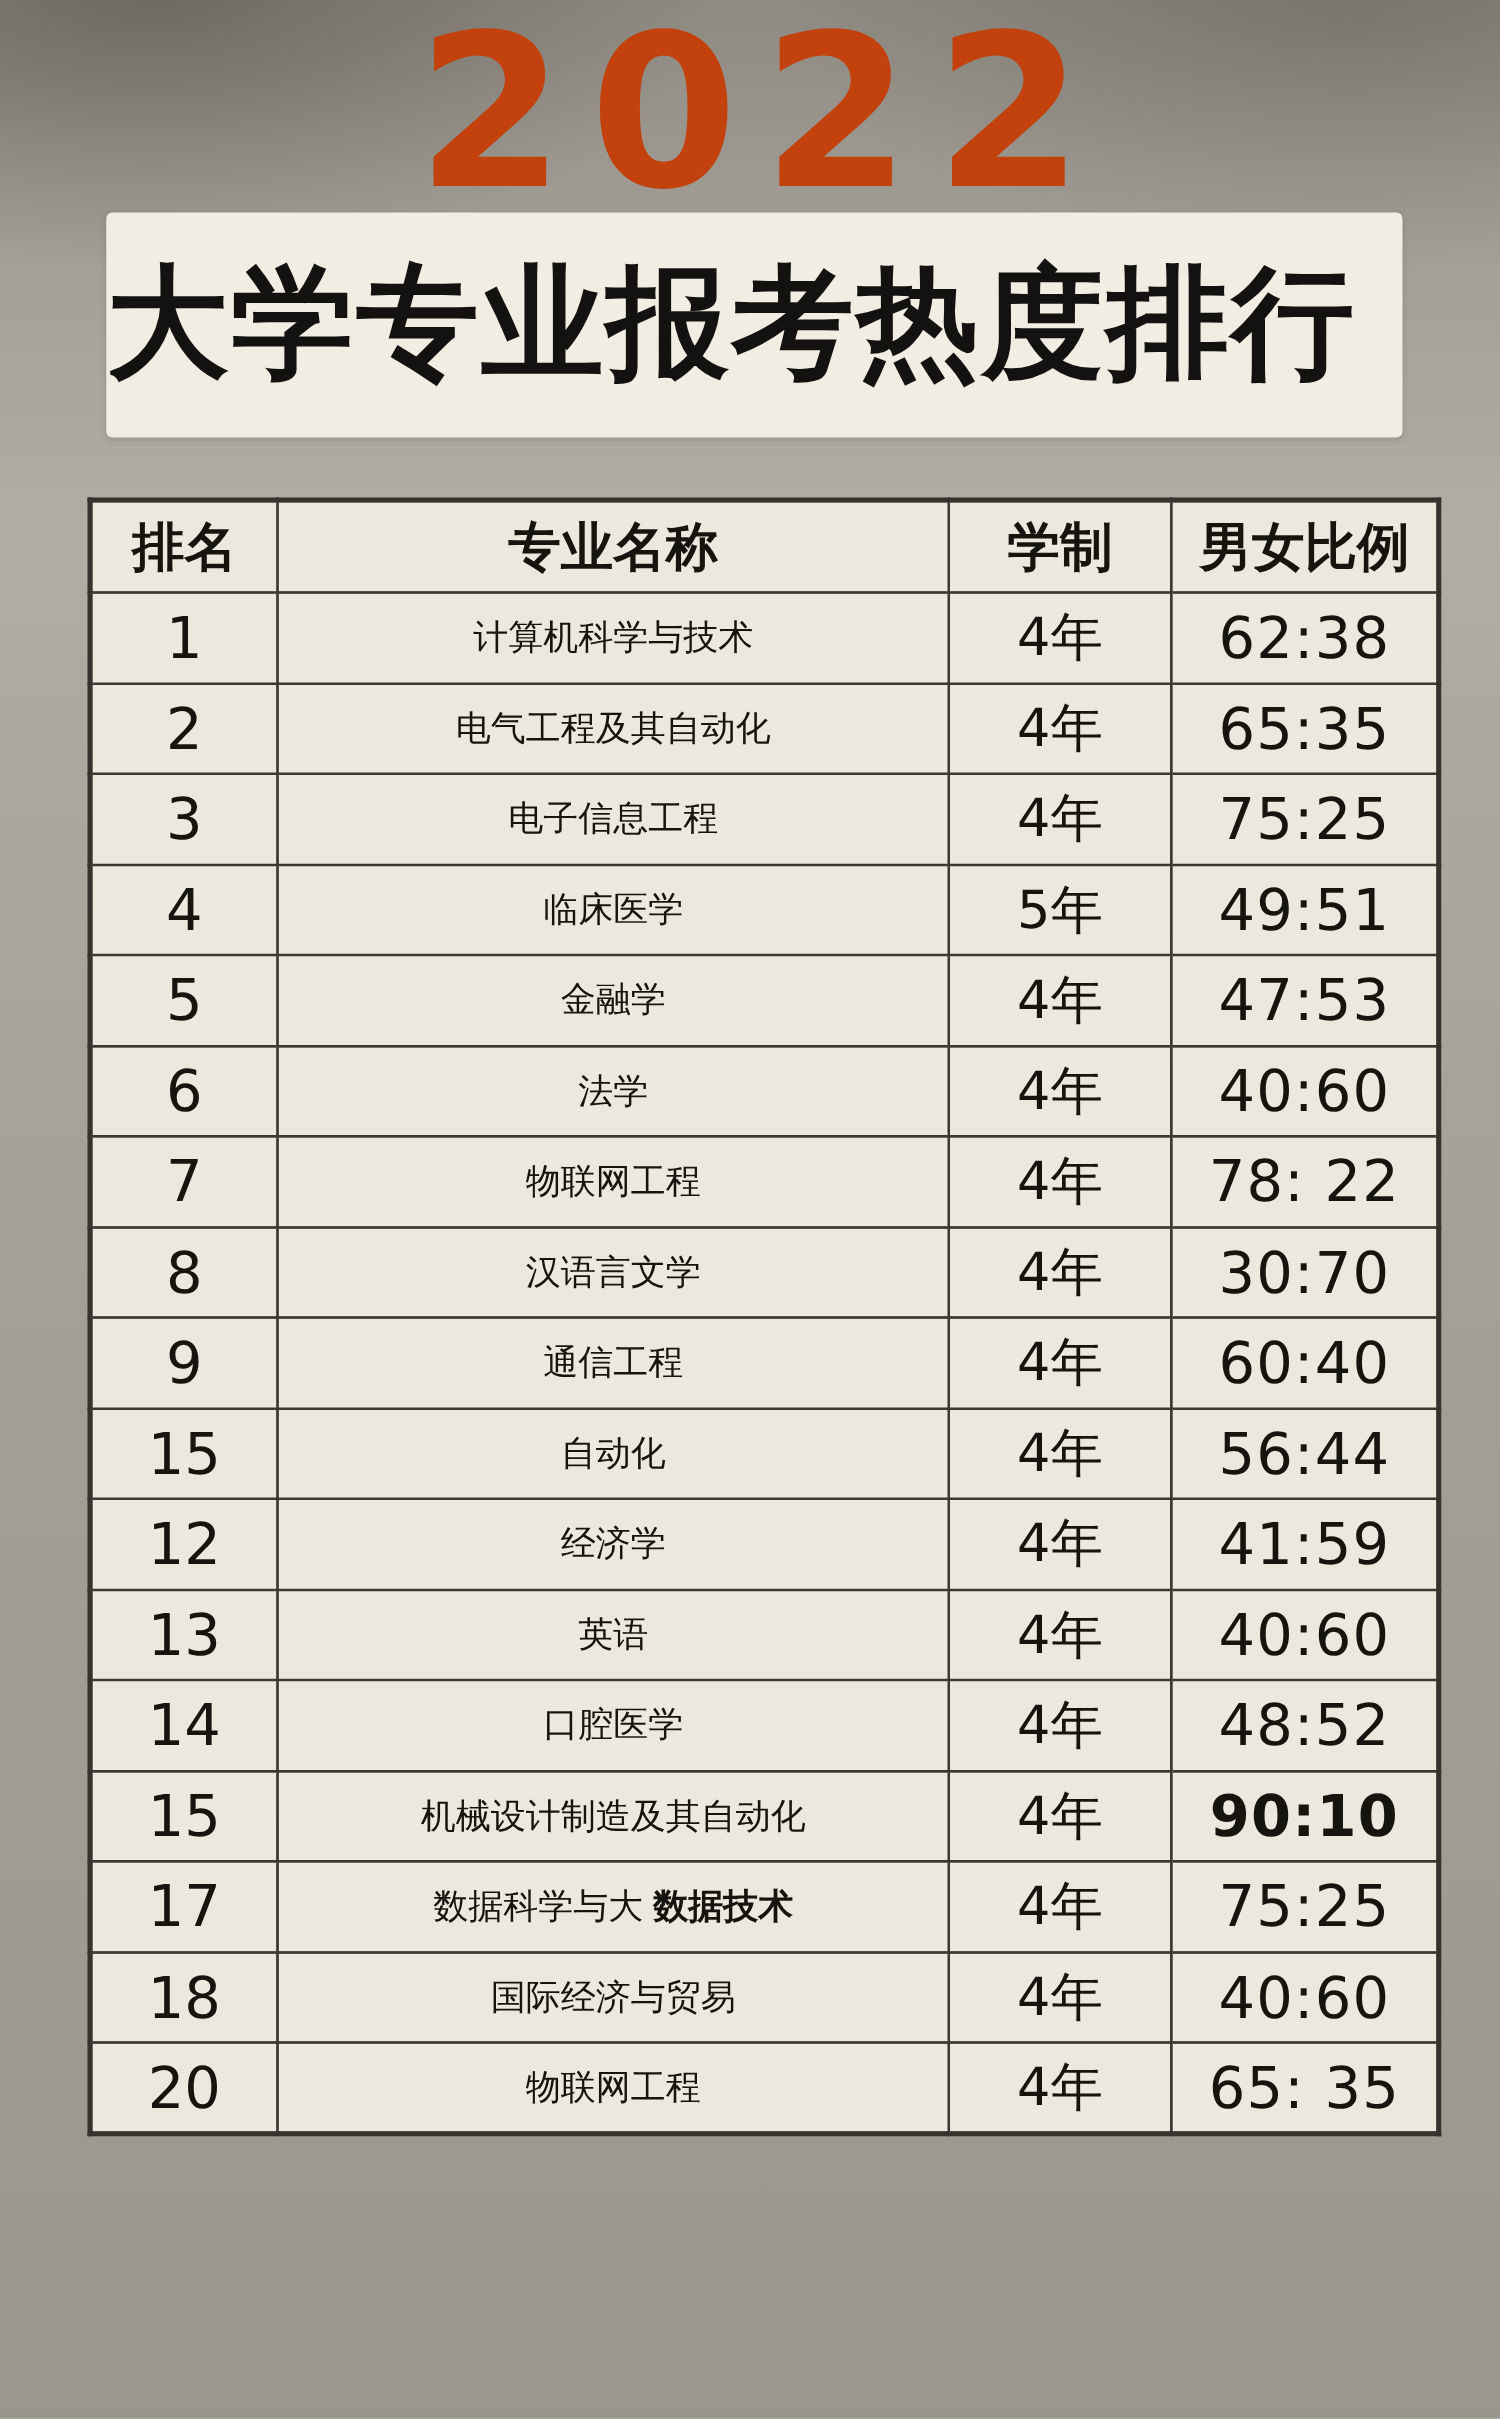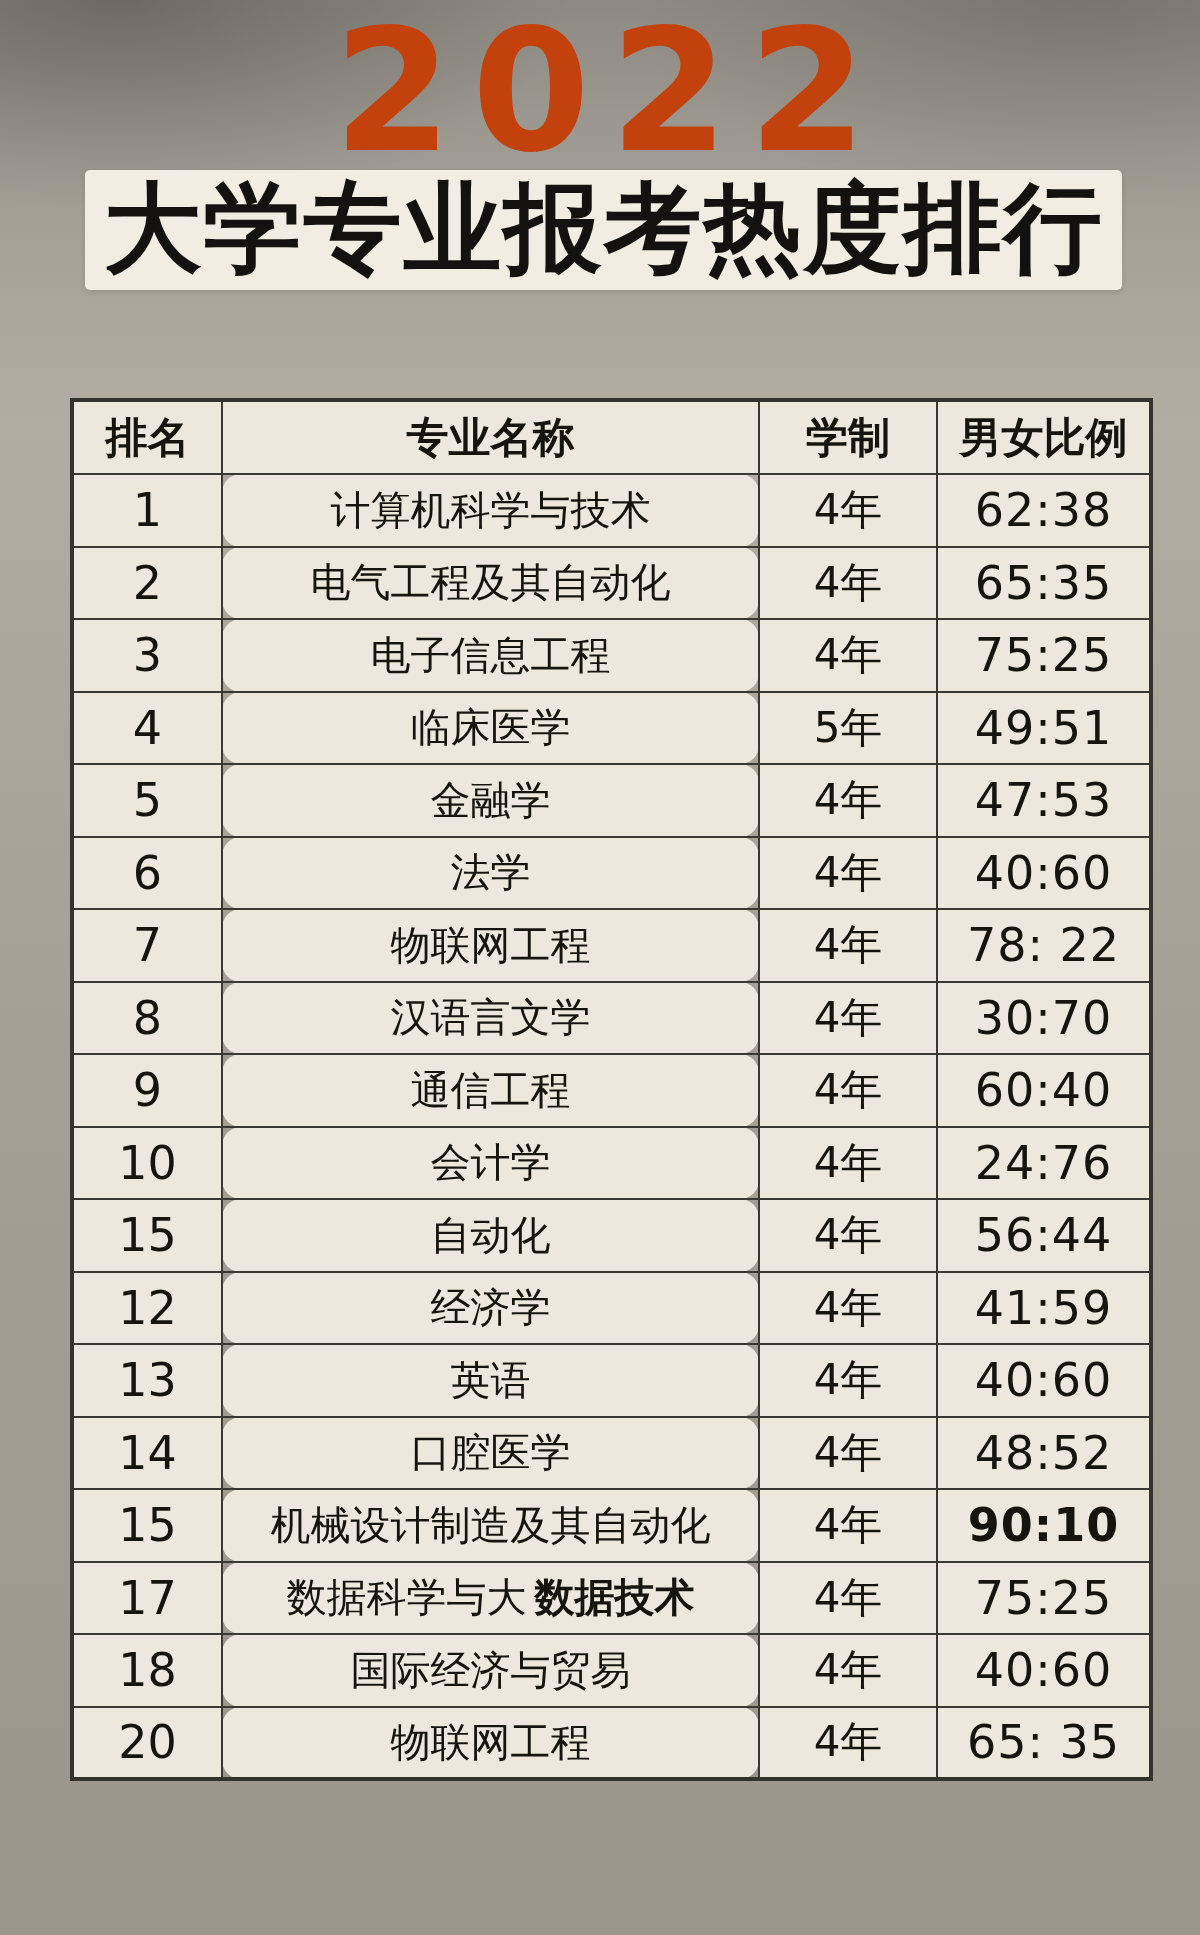--- a/index.html
+++ b/index.html
@@ -10,23 +10,23 @@
       radial-gradient(640px 300px at 10% 0%, rgba(35,32,28,0.30), rgba(35,32,28,0) 70%),
       radial-gradient(640px 300px at 90% 0%, rgba(35,32,28,0.20), rgba(35,32,28,0) 70%),
       linear-gradient(180deg,#8e8a82 0%,#9d9990 7%,#a9a59b 15%,#b1ada2 22%,#aca89d 32%,#a49f95 55%,#a09b91 80%,#9b968c 100%);
   }
   .year{
     position:absolute;top:6px;left:0;width:100%;text-align:center;
     font-size:170px;font-weight:700;line-height:1.0;
     color:#c2410c;letter-spacing:20px;text-indent:20px;
   }
   .banner{
-    position:absolute;left:85px;top:170px;width:1037px;height:120px;
+    position:absolute;left:85px;top:170px;width:1037px;height:180px;
     background:#f1ede2;border-radius:5px;
-    display:flex;align-items:center;justify-content:center;
+    display:flex;align-items:center;justify-content:flex-start;
     box-shadow:0 2px 5px rgba(60,56,50,0.18);
   }
   .banner-text{
     font-size:98px;font-weight:900;color:#131210;
     letter-spacing:2px;white-space:nowrap;
   }
   .table-wrap{position:absolute;left:70px;top:398px;}
   table.rank-table{
     border-collapse:collapse;table-layout:fixed;width:1079px;
     border:4px solid #35332e;
@@ -37,21 +37,21 @@
   .rank-table col.c-ratio{width:214px;}
   .rank-table th,.rank-table td{
     border:2.5px solid #3a3833;background:#ece8dd;
     text-align:center;vertical-align:middle;padding:0;
     color:#16140f;overflow:hidden;white-space:nowrap;
   }
   .rank-table thead tr{height:74px;}
   .rank-table tbody tr{height:72.5px;}
   .rank-table th{font-size:42px;font-weight:700;}
   td.rank{font-size:46px;}
-  td.name{font-size:40px;border-radius:19px;}
+  td.name{font-size:28px;}
   td.dur{font-size:42px;}
   td.ratio{font-size:46px;letter-spacing:1px;margin-left:28px;}
   .seg-b{font-weight:800;margin-left:8px;}
   .seg-rb{font-weight:800;}
 </style>
 </head>
 <body>
 
 <div class="year">2022</div>
 
@@ -124,26 +124,20 @@
           <td class="dur">4年</td>
           <td class="ratio">30:70</td>
         </tr>
         <tr>
           <td class="rank">9</td>
           <td class="name">通信工程</td>
           <td class="dur">4年</td>
           <td class="ratio">60:40</td>
         </tr>
         <tr>
-          <td class="rank">10</td>
-          <td class="name">会计学</td>
-          <td class="dur">4年</td>
-          <td class="ratio">24:76</td>
-        </tr>
-        <tr>
           <td class="rank">15</td>
           <td class="name">自动化</td>
           <td class="dur">4年</td>
           <td class="ratio">56:44</td>
         </tr>
         <tr>
           <td class="rank">12</td>
           <td class="name">经济学</td>
           <td class="dur">4年</td>
           <td class="ratio">41:59</td>

